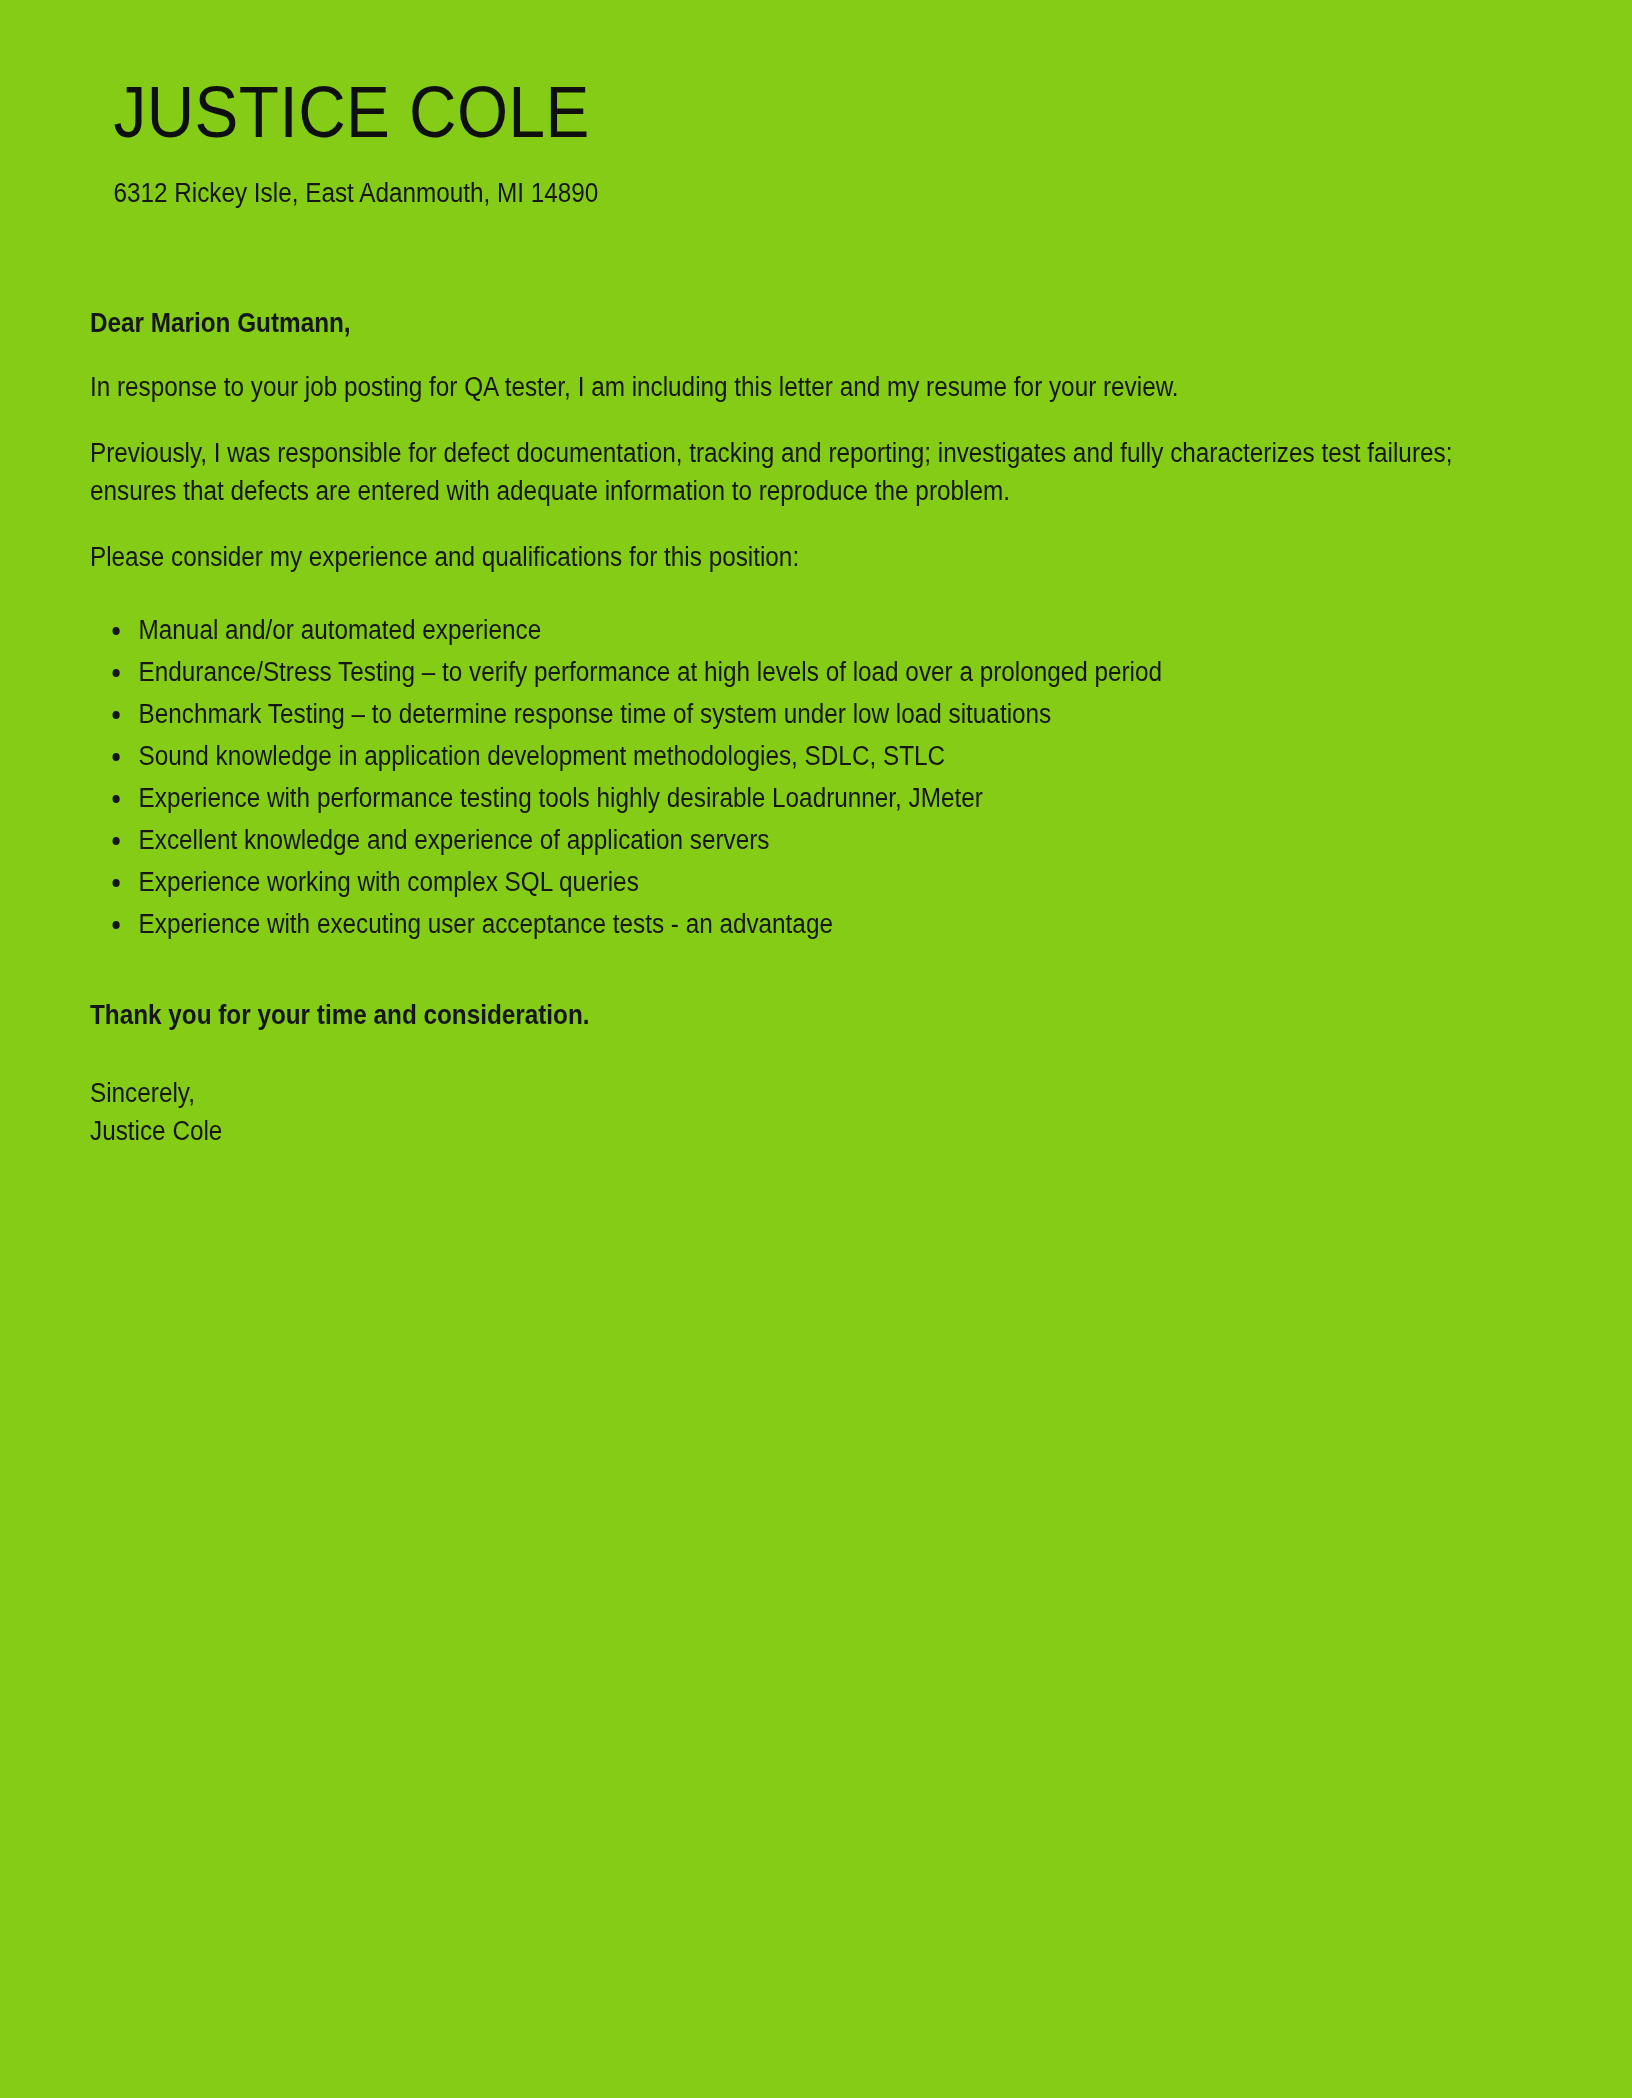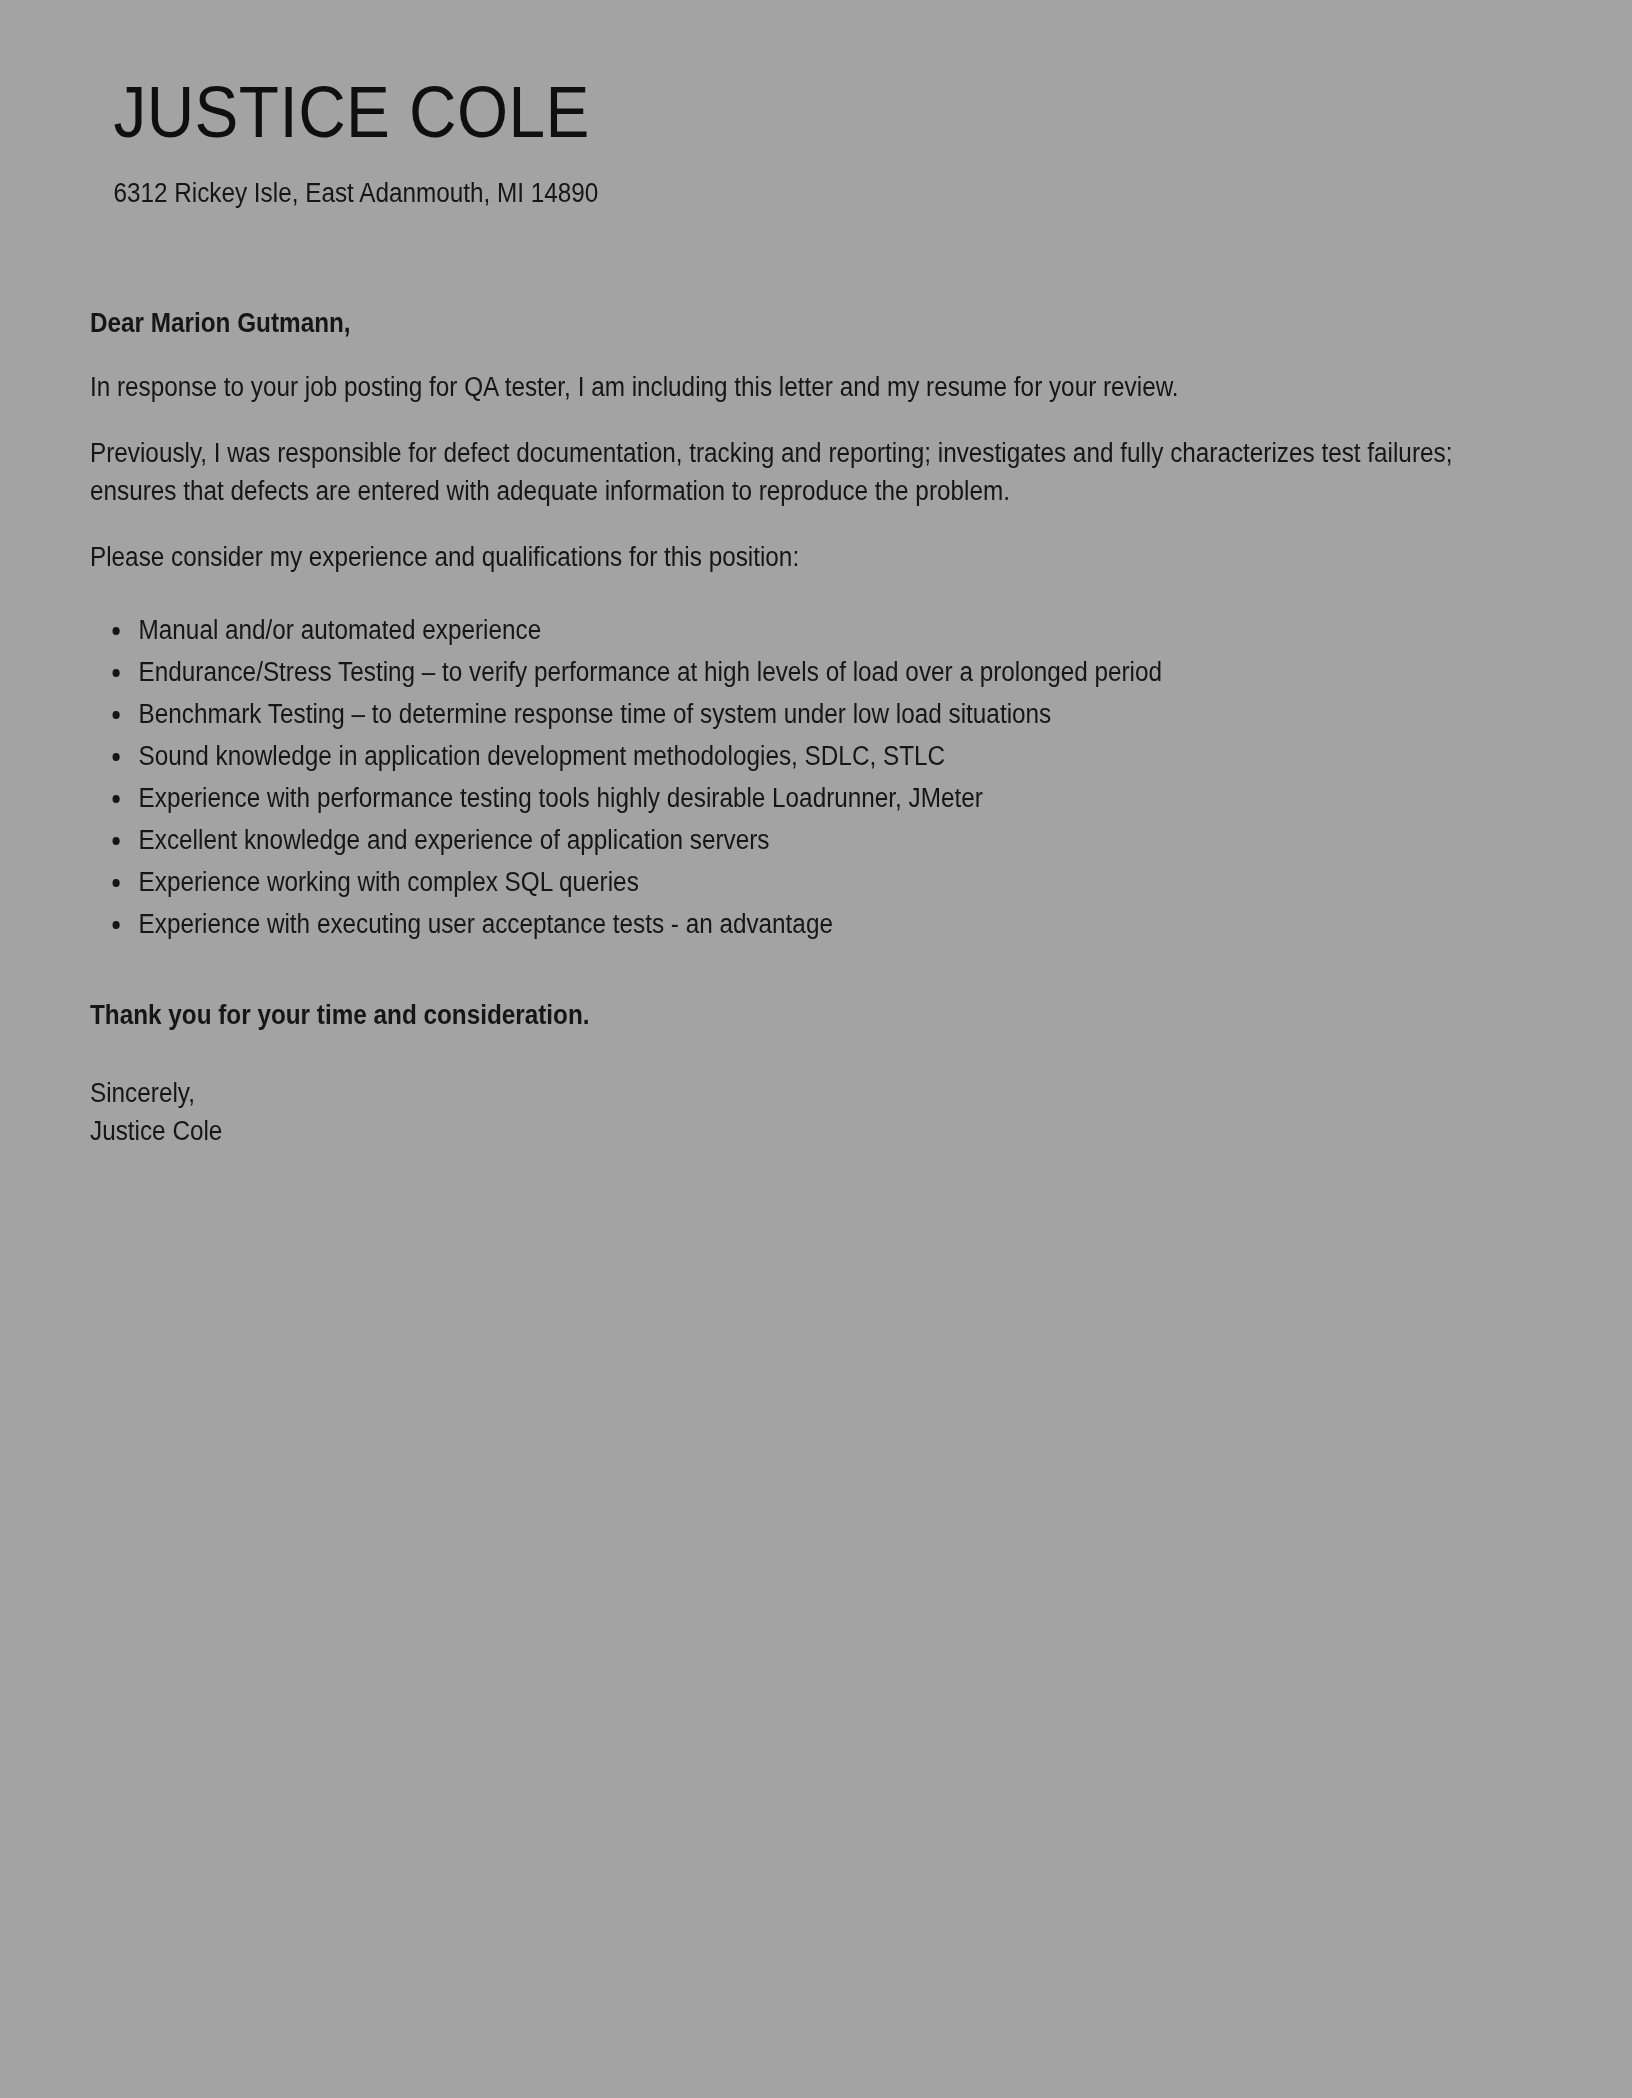--- a/index.html
+++ b/index.html
@@ -4,21 +4,21 @@
 <style>
   html, body {
     margin: 0;
     padding: 0;
     background: #ffffff;
   }
   .page {
     position: relative;
     width: 1632px;
     height: 2098px;
-    background: #a3a3a3;
+    background: #84cc16;
     overflow: hidden;
     font-family: "Liberation Sans", sans-serif;
     color: #161616;
   }
   
   .condense {
     width: 1813px;
     transform: scaleX(0.9);
     transform-origin: top left;
     padding: 75px 190px 0 100px;

